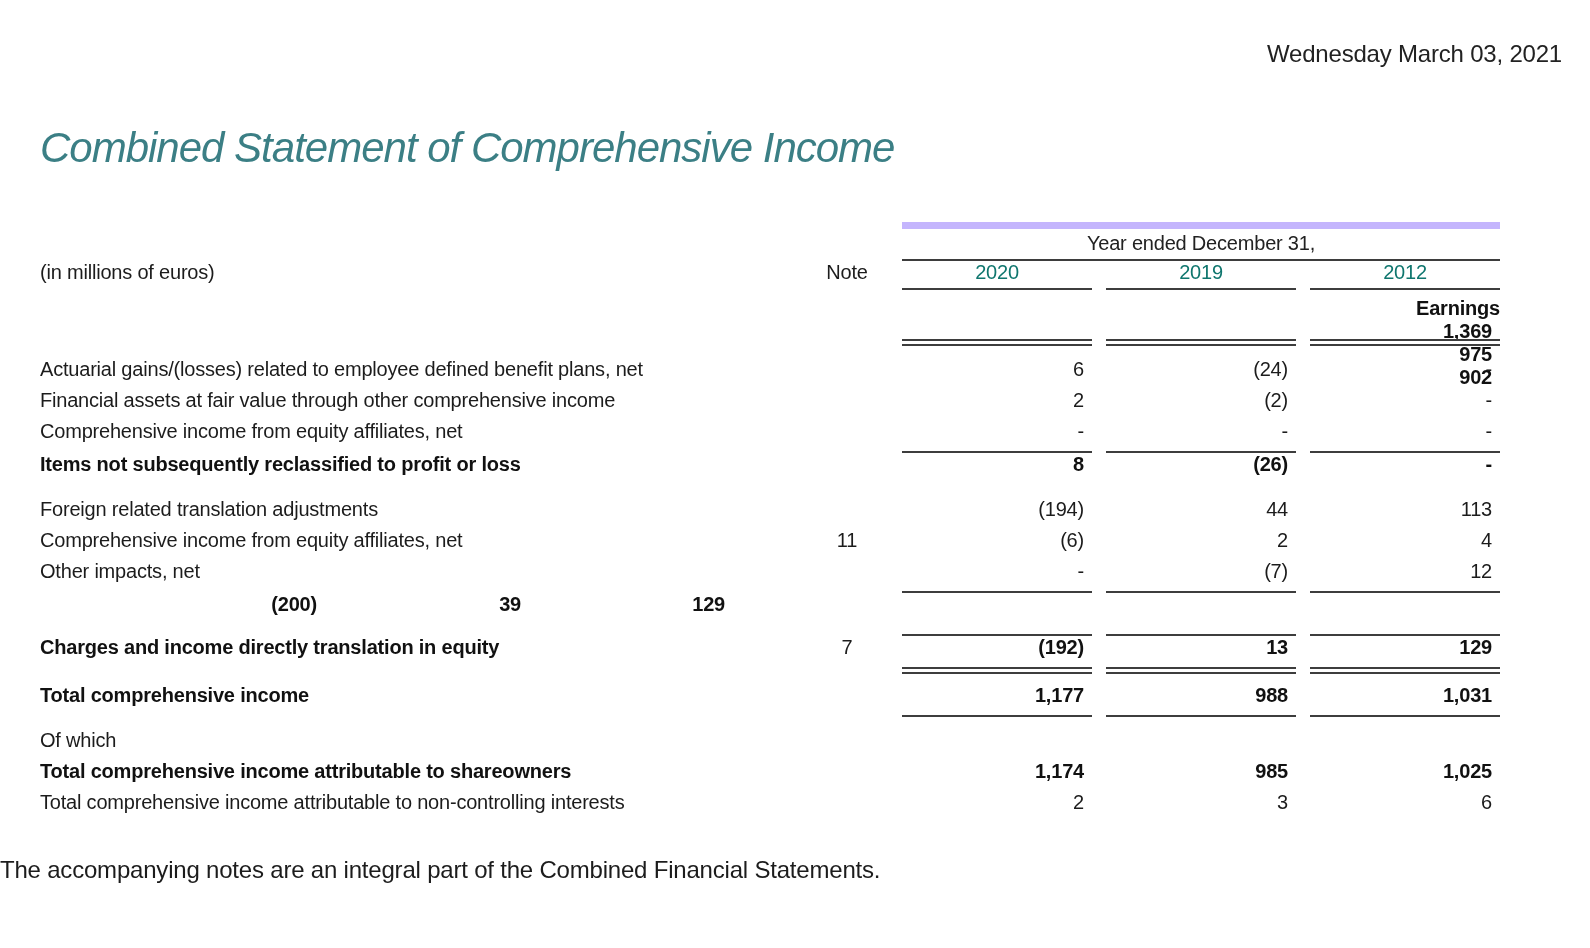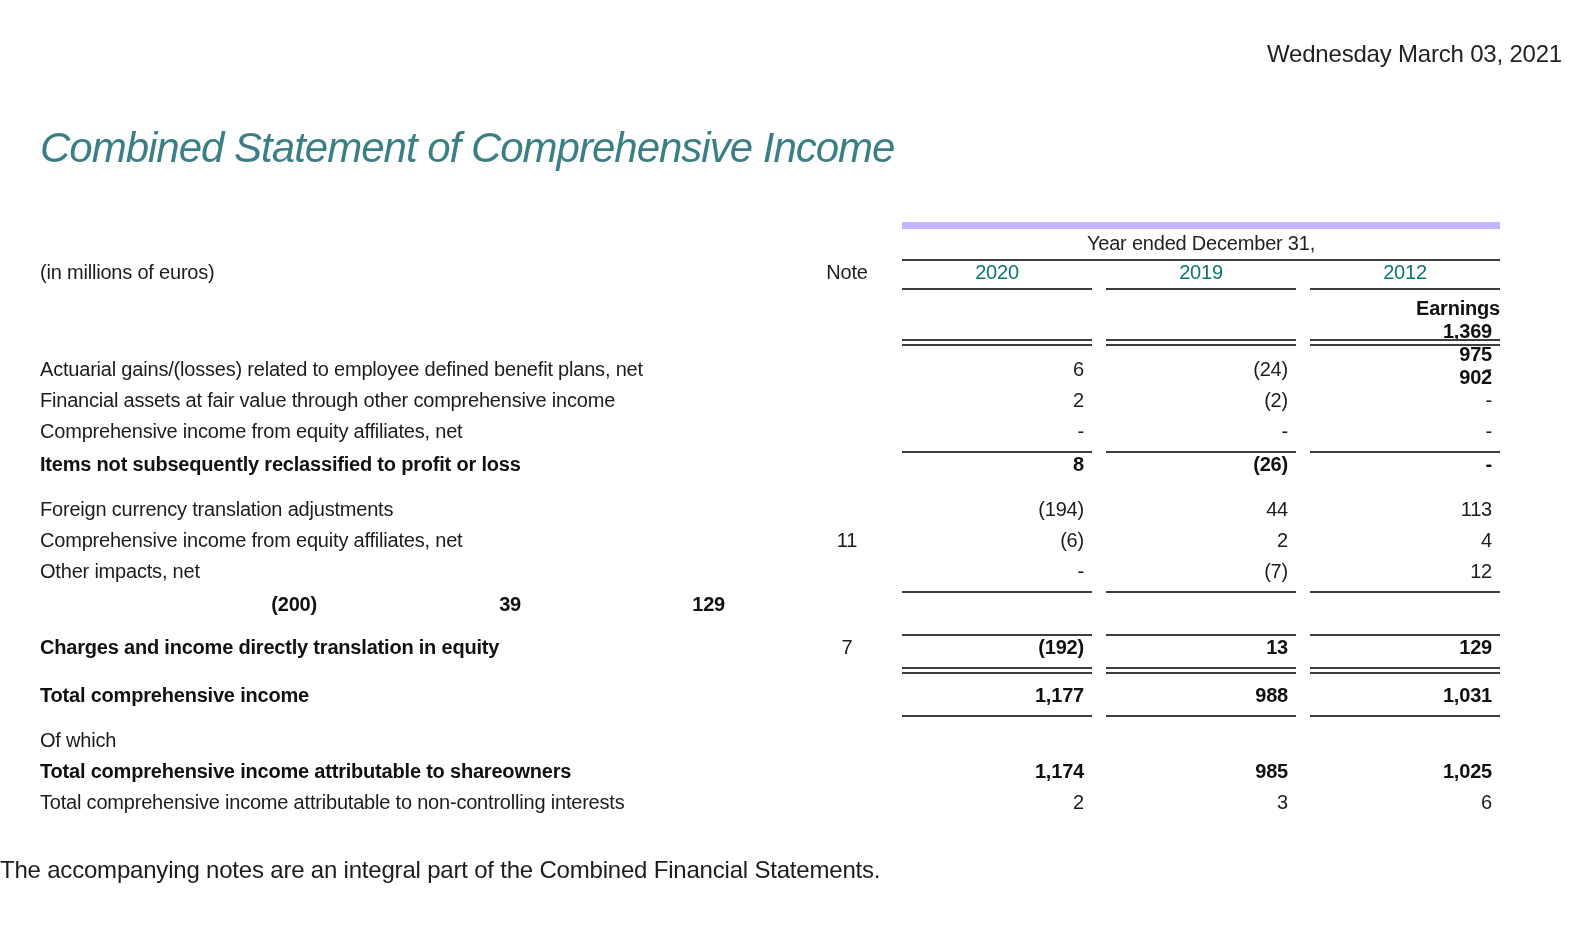--- a/index.html
+++ b/index.html
@@ -144,21 +144,21 @@
     </div>
     <div class="trow bold">
       <div class="lbl">Items not subsequently reclassified to profit or loss</div>
       <div class="note"></div>
       <div class="v first">8</div>
       <div class="v">(26)</div>
       <div class="v">-</div>
     </div>
 
     <div class="trow mt14">
-      <div class="lbl">Foreign currency translation adjustments</div>
+      <div class="lbl">Foreign related translation adjustments</div>
       <div class="note"></div>
       <div class="v first">(194)</div>
       <div class="v">44</div>
       <div class="v">113</div>
     </div>
     <div class="trow">
       <div class="lbl">Comprehensive income from equity affiliates, net</div>
       <div class="note">11</div>
       <div class="v first">(6)</div>
       <div class="v">2</div>

